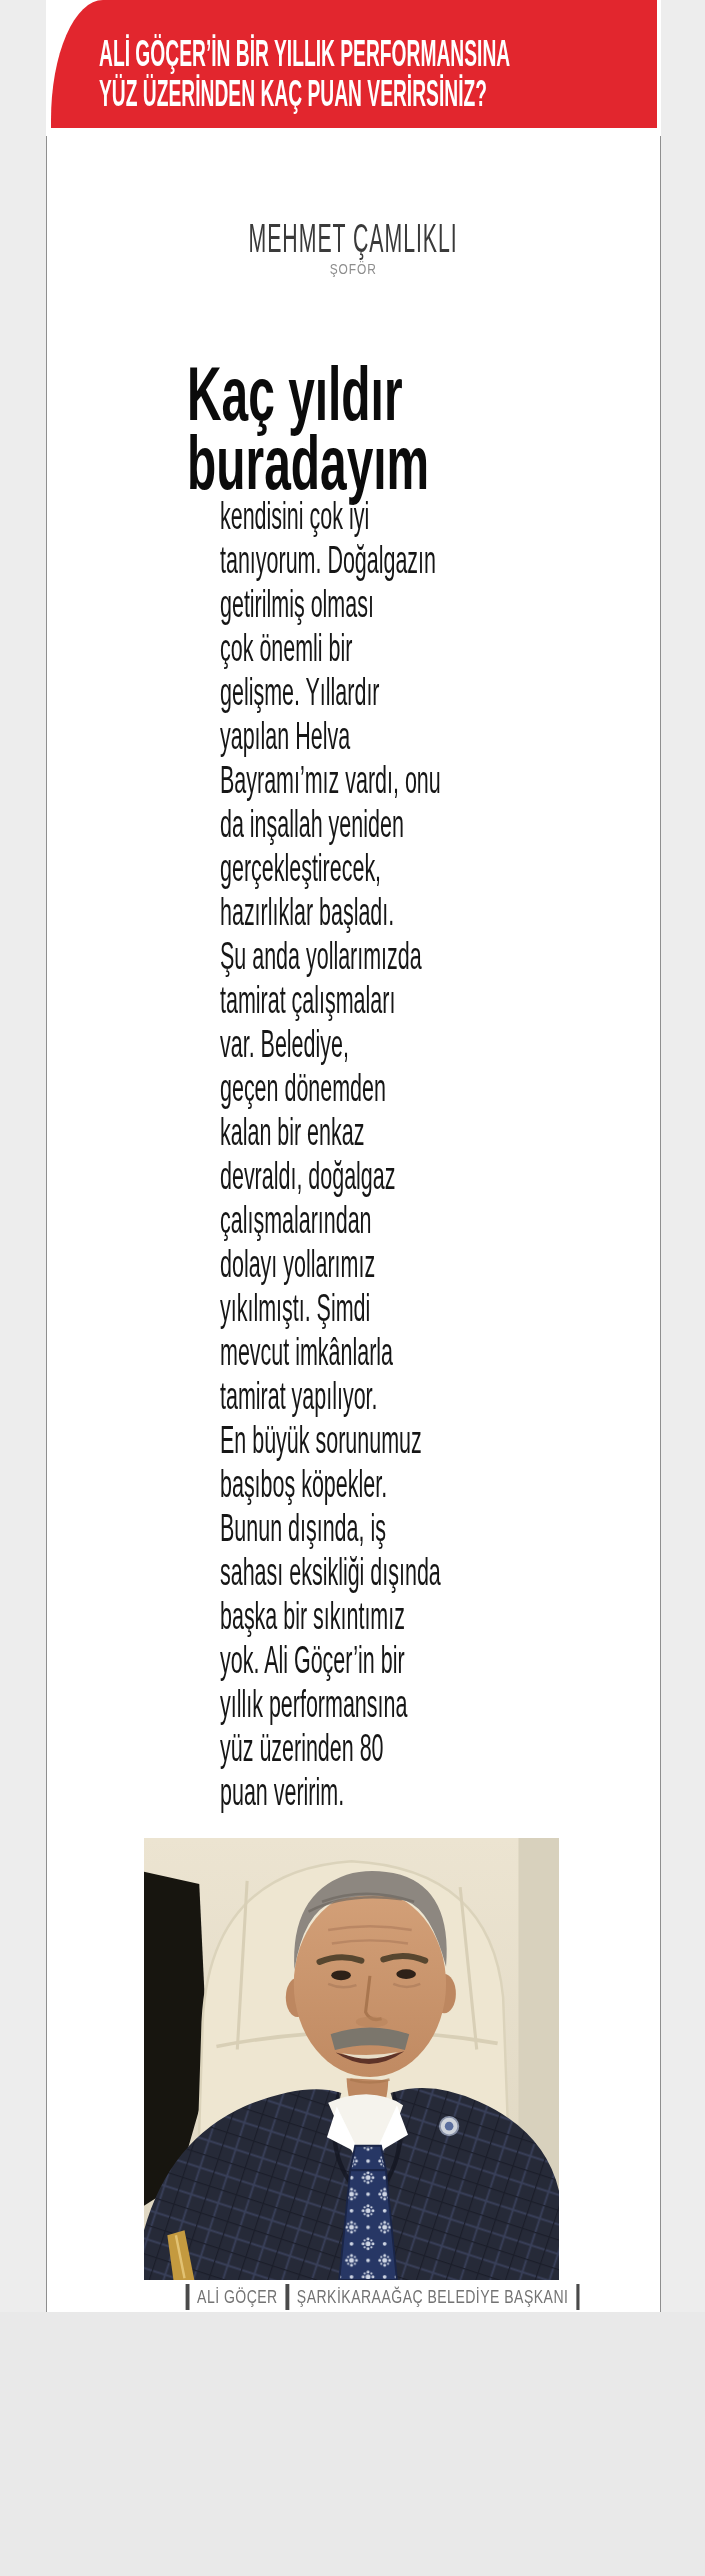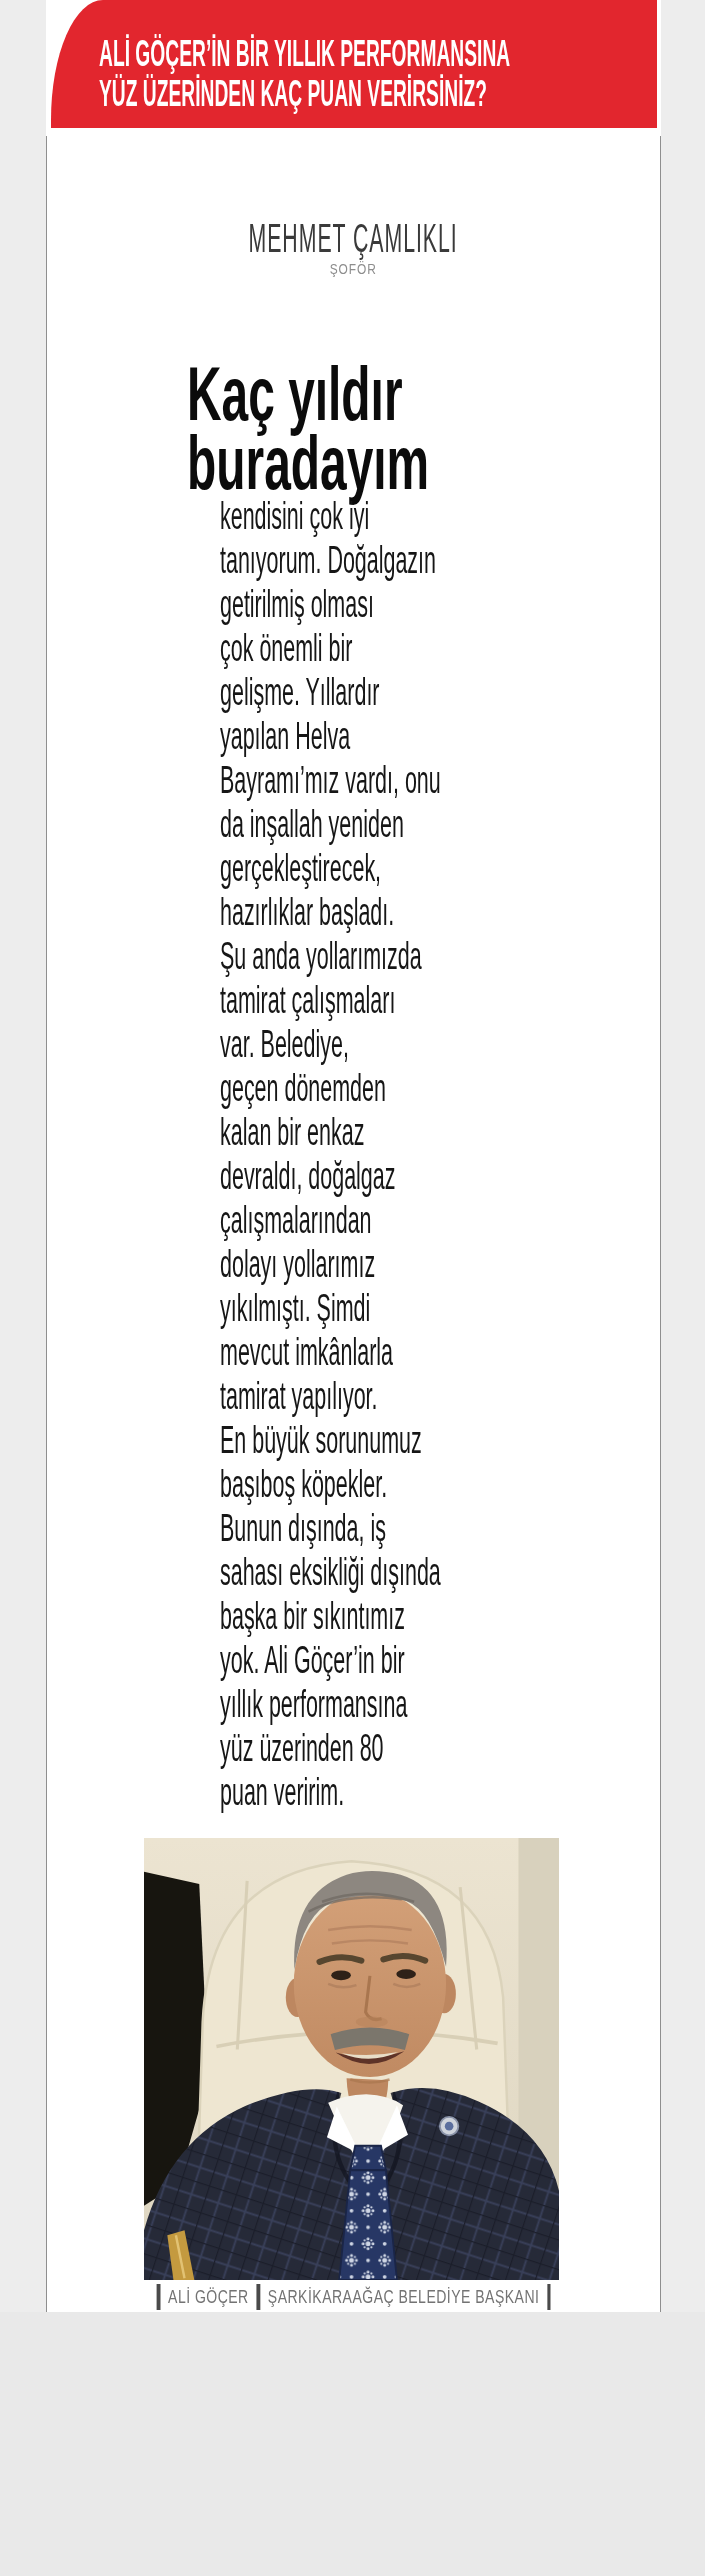--- a/index.html
+++ b/index.html
@@ -49,21 +49,21 @@
     font-size:38px;line-height:44px;color:#161616;
     transform:scaleX(0.565);transform-origin:left top;
   }
   .body-line{white-space:nowrap;}
 
   
   #photo{position:absolute;left:144px;top:1838px;width:415px;height:442px;}
   #photo svg{display:block;width:100%;height:100%;}
 
   
-  #caption-row{top:2284px;}
+  #caption-row{top:2284px;padding-left:29px;}
   #caption-inner{
     display:flex;align-items:center;gap:9.8px;
     transform:scaleX(0.78);transform-origin:center top;
   }
   .cap-bar{width:4.9px;height:26px;background:#4a4a4a;}
   .cap-text{font-size:18px;color:#737373;white-space:nowrap;letter-spacing:0.6px;}
 
   
   #footer-code-row{top:2501px;text-align:center;}
   #footer-code-row .txt{

